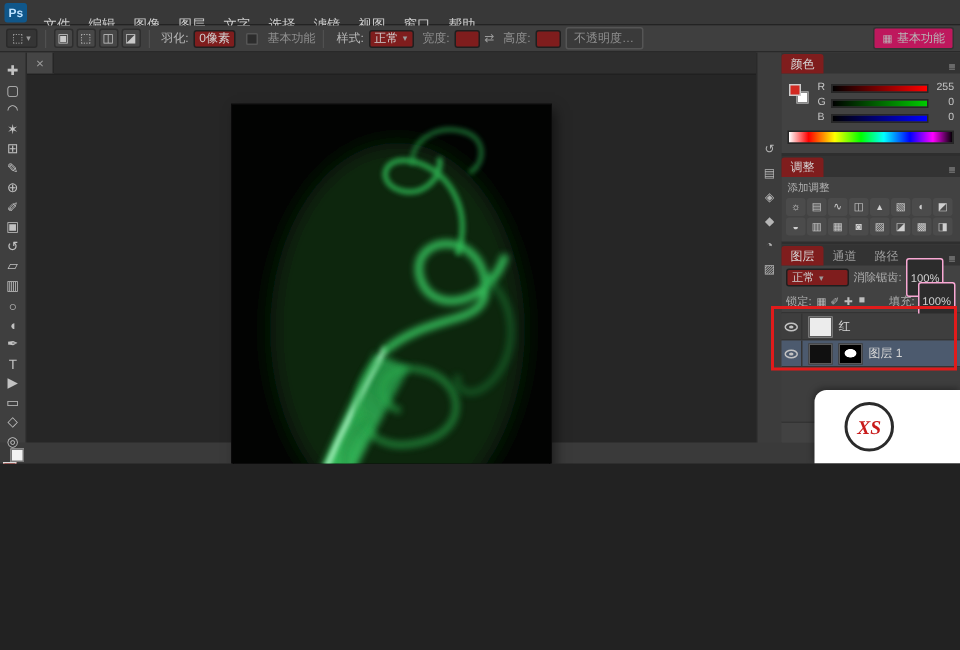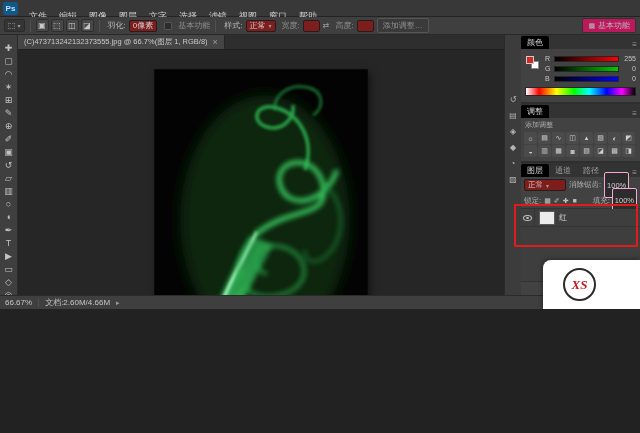--- a/index.html
+++ b/index.html
@@ -49,21 +49,21 @@
 
   
   .panel-strip{position:absolute;top:35px;left:504px;width:17px;bottom:14px;background:#3c3c3c;border-left:1px solid #2a2a2a;display:flex;flex-direction:column;align-items:center;padding-top:58px}
   .strip-icon{width:15px;height:13px;display:flex;align-items:center;justify-content:center;font-size:8px;color:#b5b5b5;margin-bottom:3px}
 
   
   .panels{position:absolute;top:35px;left:521px;width:119px;bottom:14px;background:#383838;display:flex;flex-direction:column}
   .panel{background:#424242;border-bottom:2px solid #2e2e2e}
   .panel-header{height:14px;background:#333;display:flex;align-items:flex-end}
   .ptab{font-size:8px;color:#9d9d9d;padding:1px 6px;height:13px;display:flex;align-items:center;white-space:nowrap}
-  .ptab.active{background:#000000;color:#d6d6d6;border-radius:2px 2px 0 0}
+  .ptab.active{background:#7f1d1d;color:#d6d6d6;border-radius:2px 2px 0 0}
   .pmenu{margin-left:auto;color:#9a9a9a;font-size:8px;padding:0 3px}
 
   .color-panel{height:69px}
   .color-body{position:relative;padding:5px 4px 0 24px}
   .mini-swatches{position:absolute;left:5px;top:7px;width:13px;height:13px}
   .mini-bg{position:absolute;right:0;bottom:0;width:8px;height:8px;background:#fff;border:1px solid #888}
   .mini-fg{position:absolute;left:0;top:0;width:8px;height:8px;background:#d22a22;border:1px solid #ccc}
   .slider-row{display:flex;align-items:center;gap:3px;height:9px;margin-bottom:1px}
   .sl-label{width:6px;font-size:7px;color:#c5c5c5}
   .sl-track{flex:1;height:6px;border:1px solid #262626}
@@ -160,21 +160,21 @@
     <span class="opt-label">样式:</span>
     <span class="opt-field dd">
       <span>正常</span>
       <span class="caret">▾</span>
     </span>
     <span class="opt-label dim">宽度:</span>
     <span class="opt-field tiny"></span>
     <span class="swap-icon">⇄</span>
     <span class="opt-label dim">高度:</span>
     <span class="opt-field tiny"></span>
-    <span class="opt-btn">添加调整…</span>
+    <span class="opt-btn">不透明度…</span>
     <span class="workspace">
       <span class="ws-icon">▦</span>
       <span>基本功能</span>
     </span>
   </div>
 
   <div class="toolbar">
     <div class="tools">
 
     <div class="tool">✚</div>
@@ -202,21 +202,20 @@
       <span class="bg-sw"></span>
       <span class="fg-sw"></span>
     </div>
     <div class="tool small">◧</div>
     <div class="tool small">▯</div>
   </div>
 
   <div class="canvas-area">
     <div class="doc-tabbar">
       <div class="doc-tab">
-        <span>(C)473713242132373555.jpg @ 66.7%(图层 1, RGB/8)</span>
         <span class="tab-close">×</span>
       </div>
     </div>
     <div class="canvas">
       <div class="doc-image">
         <svg width="212" height="320" viewBox="0 0 212 320">
           <defs>
             <linearGradient id="beamG" x1="0" y1="1" x2="0.4" y2="0">
               <stop offset="0" stop-color="#1d8f3c"></stop>
               <stop offset="0.5" stop-color="#3fd96b"></stop>
@@ -343,40 +342,42 @@
         <span class="pvalue">100%</span>
       </div>
       <div class="layer-list">
         <div class="layer-row">
           <span class="eye-cell">
               <span class="eye"></span>
             </span>
           <span class="thumb white"></span>
           <span class="lname">红</span>
         </div>
+        <div class="layer-row selected">
+          <span class="eye-cell">
+              <span class="eye"></span>
+            </span>
+          <span class="thumb dark"></span>
+          <span class="thumb mask"></span>
+          <span class="lname">图层 1</span>
+        </div>
       </div>
       <div class="layers-footer">
 
       <span class="fbtn">∞</span>
           <span class="fbtn">fx</span>
           <span class="fbtn">◙</span>
           <span class="fbtn">◑</span>
           <span class="fbtn">▢</span>
           <span class="fbtn">⊞</span>
           <span class="fbtn">✖</span>
         </div>
     </div>
   </div>
 
-  <div class="statusbar">
-    <span>66.67%</span>
-    <span class="ssep"></span>
-    <span>文档:2.60M/4.66M</span>
-    <span class="status-arrow">▸</span>
-  </div>
 
   <div class="annotation"></div>
 
   <div class="watermark">
     <div class="wm-logo">
         <span>XS</span>
       </div>
   </div>
 
 </div>

